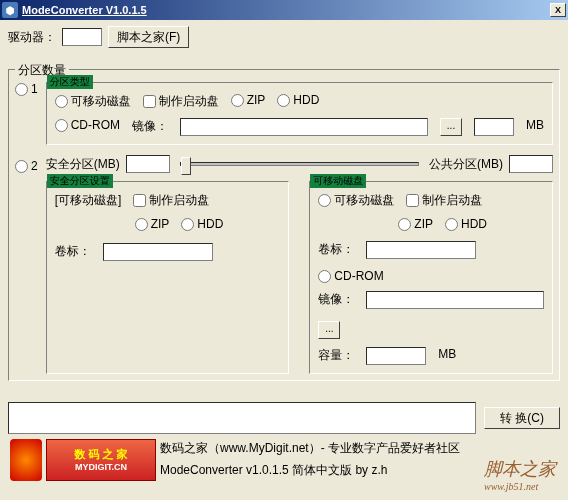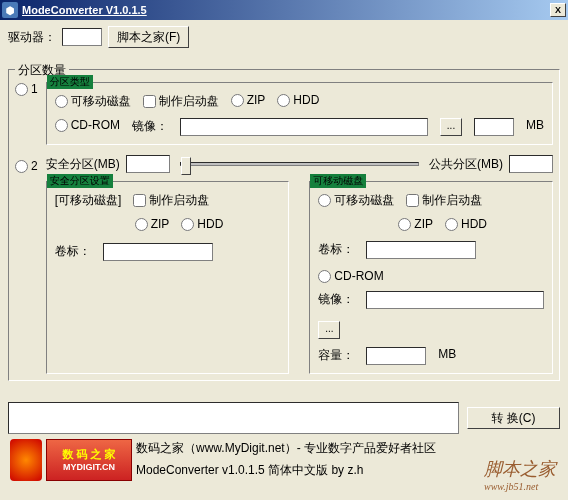--- a/index.html
+++ b/index.html
@@ -22,21 +22,21 @@
 .inner-group { border: 1px solid #fff; border-top-color: #808080; border-left-color: #808080; padding: 8px 8px 6px 8px; position: relative; margin-top: 4px; }
 .inner-title { position: absolute; top: -8px; left: 0; background: #15803d; padding: 0 3px; font-size: 10px; }
 .slider-track { flex: 1; height: 4px; background: #c0c0c0; border: 1px inset #808080; position: relative; margin: 0 4px; }
 .slider-thumb { position: absolute; left: 0; top: -6px; width: 10px; height: 18px; background: #ece9d8; border: 1px solid #fff; border-right-color: #404040; border-bottom-color: #404040; }
 .two-col { display: flex; gap: 20px; }
 .two-col > div { flex: 1; }
 .small-btn { width: 22px; height: 18px; background: #ece9d8; border: 1px solid #fff; border-right-color: #404040; border-bottom-color: #404040; font-size: 10px; text-align: center; line-height: 14px; cursor: pointer; }
 .status-box { border: 1px inset #808080; background: #fff; height: 32px; }
 .bottom-row { display: flex; gap: 8px; margin-top: 4px; align-items: center; }
 .logo-area { display: flex; align-items: center; gap: 4px; padding: 4px 2px; }
-.logo-block { width: 86px; height: 42px; background: linear-gradient(#e64, #c22); border: 1px solid #800; display: flex; flex-direction: column; align-items: center; justify-content: center; color: #ff0; font-size: 10px; font-weight: bold; }
+.logo-block { width: 110px; height: 42px; background: linear-gradient(#e64, #c22); border: 1px solid #800; display: flex; flex-direction: column; align-items: center; justify-content: center; color: #ff0; font-size: 10px; font-weight: bold; }
 .logo-block .line1 { font-size: 11px; }
 .logo-block .line2 { font-size: 9px; color: #fff; }
 .deco { width: 32px; height: 42px; background: radial-gradient(circle, #f80, #c00); border-radius: 4px; }
 .info-text { font-size: 12px; line-height: 1.8; }
 .watermark { position: absolute; right: 12px; bottom: 8px; font-size: 18px; color: #8b4513; font-family: "KaiTi", serif; font-style: italic; opacity: 0.85; pointer-events: none; z-index: 100; }
 .watermark-sub { font-size: 10px; display: block; }
 .main-outer { display: flex; align-items: flex-start; gap: 8px; }
 .radio-col { padding-top: 4px; }
 </style>
 </head>
@@ -184,21 +184,21 @@
               <span>MB</span>
             </div>
           </div>
         </div>
       </div>
     </div>
   </div>
 
   <div class="bottom-row">
     <div class="status-box" style="flex:1"></div>
-    <button class="btn" style="width:93px">转 换(C)</button>
+    <button class="btn" style="width:76px">转 换(C)</button>
   </div>
 
   <div class="logo-area">
     <div class="deco"></div>
     <div class="logo-block">
       <span class="line1">数 码 之 家</span>
       <span class="line2">MYDIGIT.CN</span>
     </div>
     <div class="info-text" style="">
       <div>数码之家（www.MyDigit.net）- 专业数字产品爱好者社区</div>

